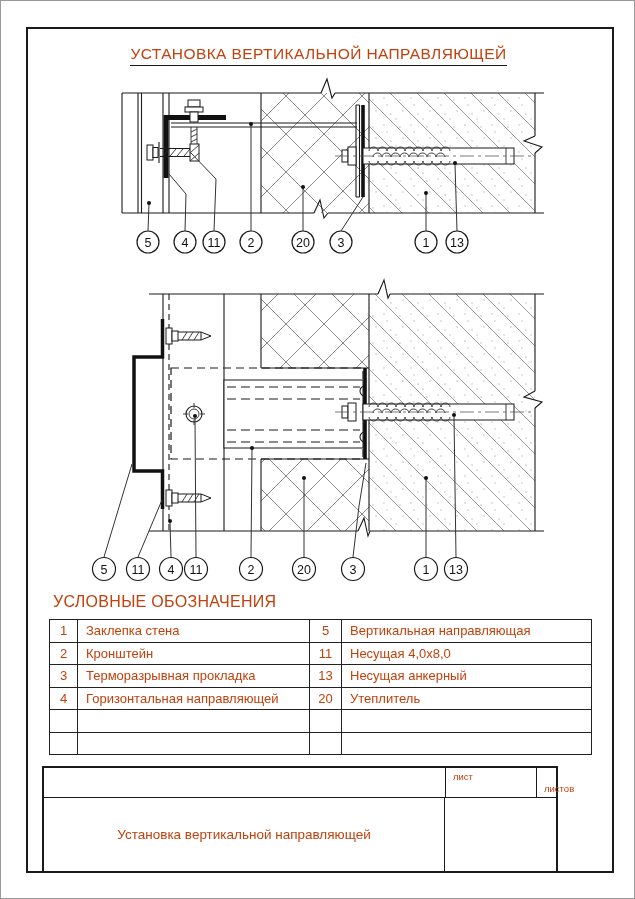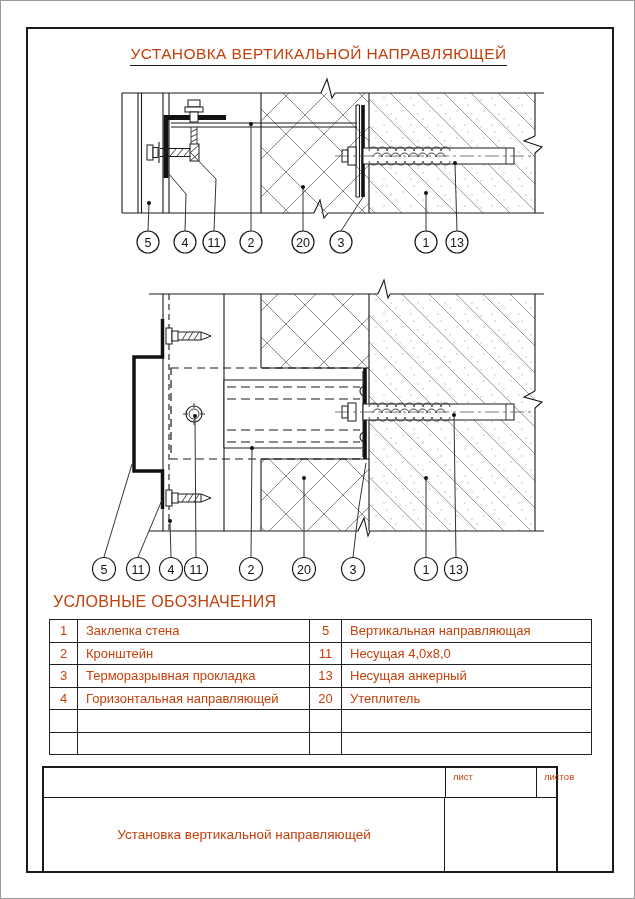--- a/index.html
+++ b/index.html
@@ -50,21 +50,21 @@
     position:absolute;left:25px;top:765px;width:516px;height:107px;
     border:2px solid #1a1a1a;box-sizing:border-box;background:#fff;margin-left:16px;
   }
   .tb .row1{position:absolute;left:0;top:0;right:0;height:29px;
     border-bottom:1.5px solid #1a1a1a;}
   .tb .cell-sheet{position:absolute;left:401px;top:0;width:91px;height:100%;
     border-left:1.5px solid #1a1a1a;box-sizing:border-box;
     font-size:9.5px;padding:3px 0 0 7px;}
   .tb .cell-sheets{position:absolute;left:492px;top:0;right:0;height:100%;
     border-left:1.5px solid #1a1a1a;box-sizing:border-box;
-    font-size:9.5px;padding:3px 0 0 7px;}
+    font-size:9.5px;padding:15px 0 0 7px;}
   .tb .row2{position:absolute;left:0;top:29px;right:0;bottom:0;}
   .tb .cell-title{position:absolute;left:0;top:0;width:401px;height:100%;
     border-right:1.5px solid #1a1a1a;box-sizing:border-box;
     display:flex;align-items:center;justify-content:center;font-size:13.5px;}
 </style>
 </head>
 <body>
 
 <div class="page">
   <div class="frame"></div>

